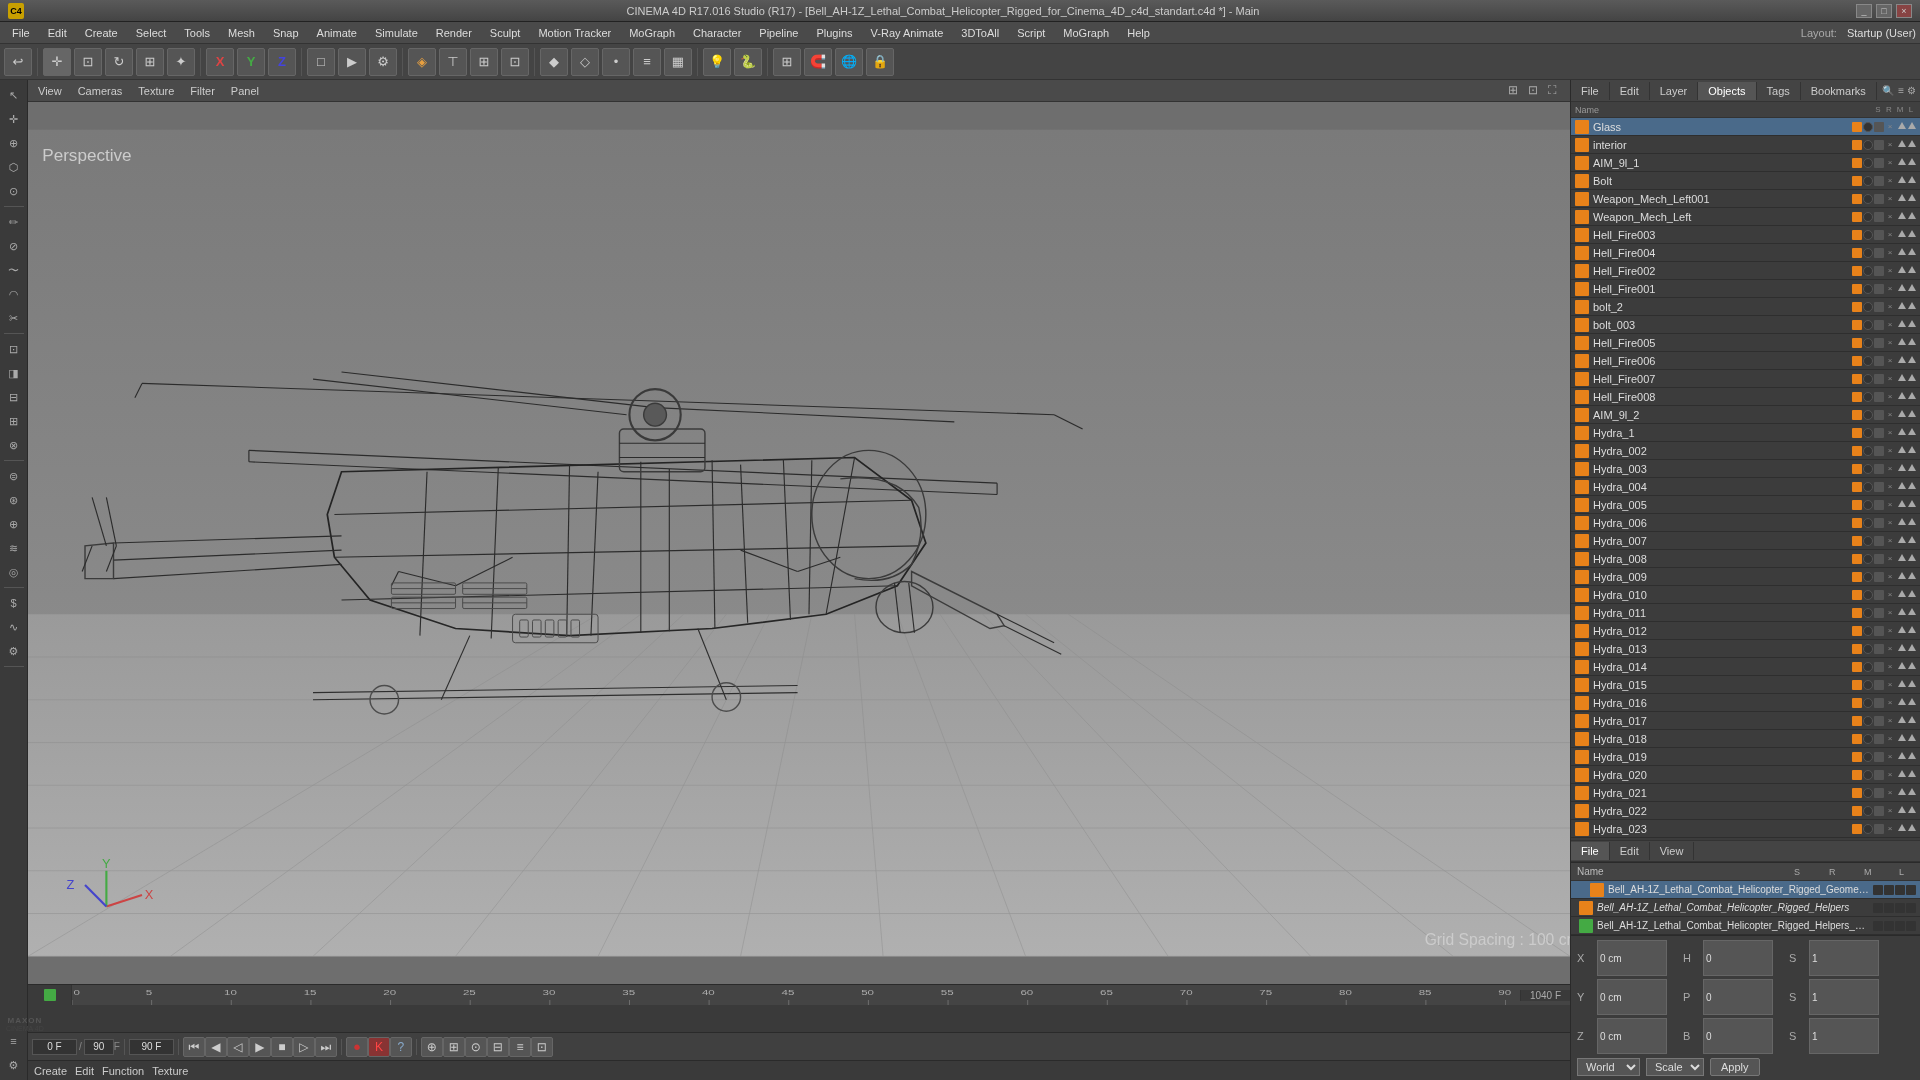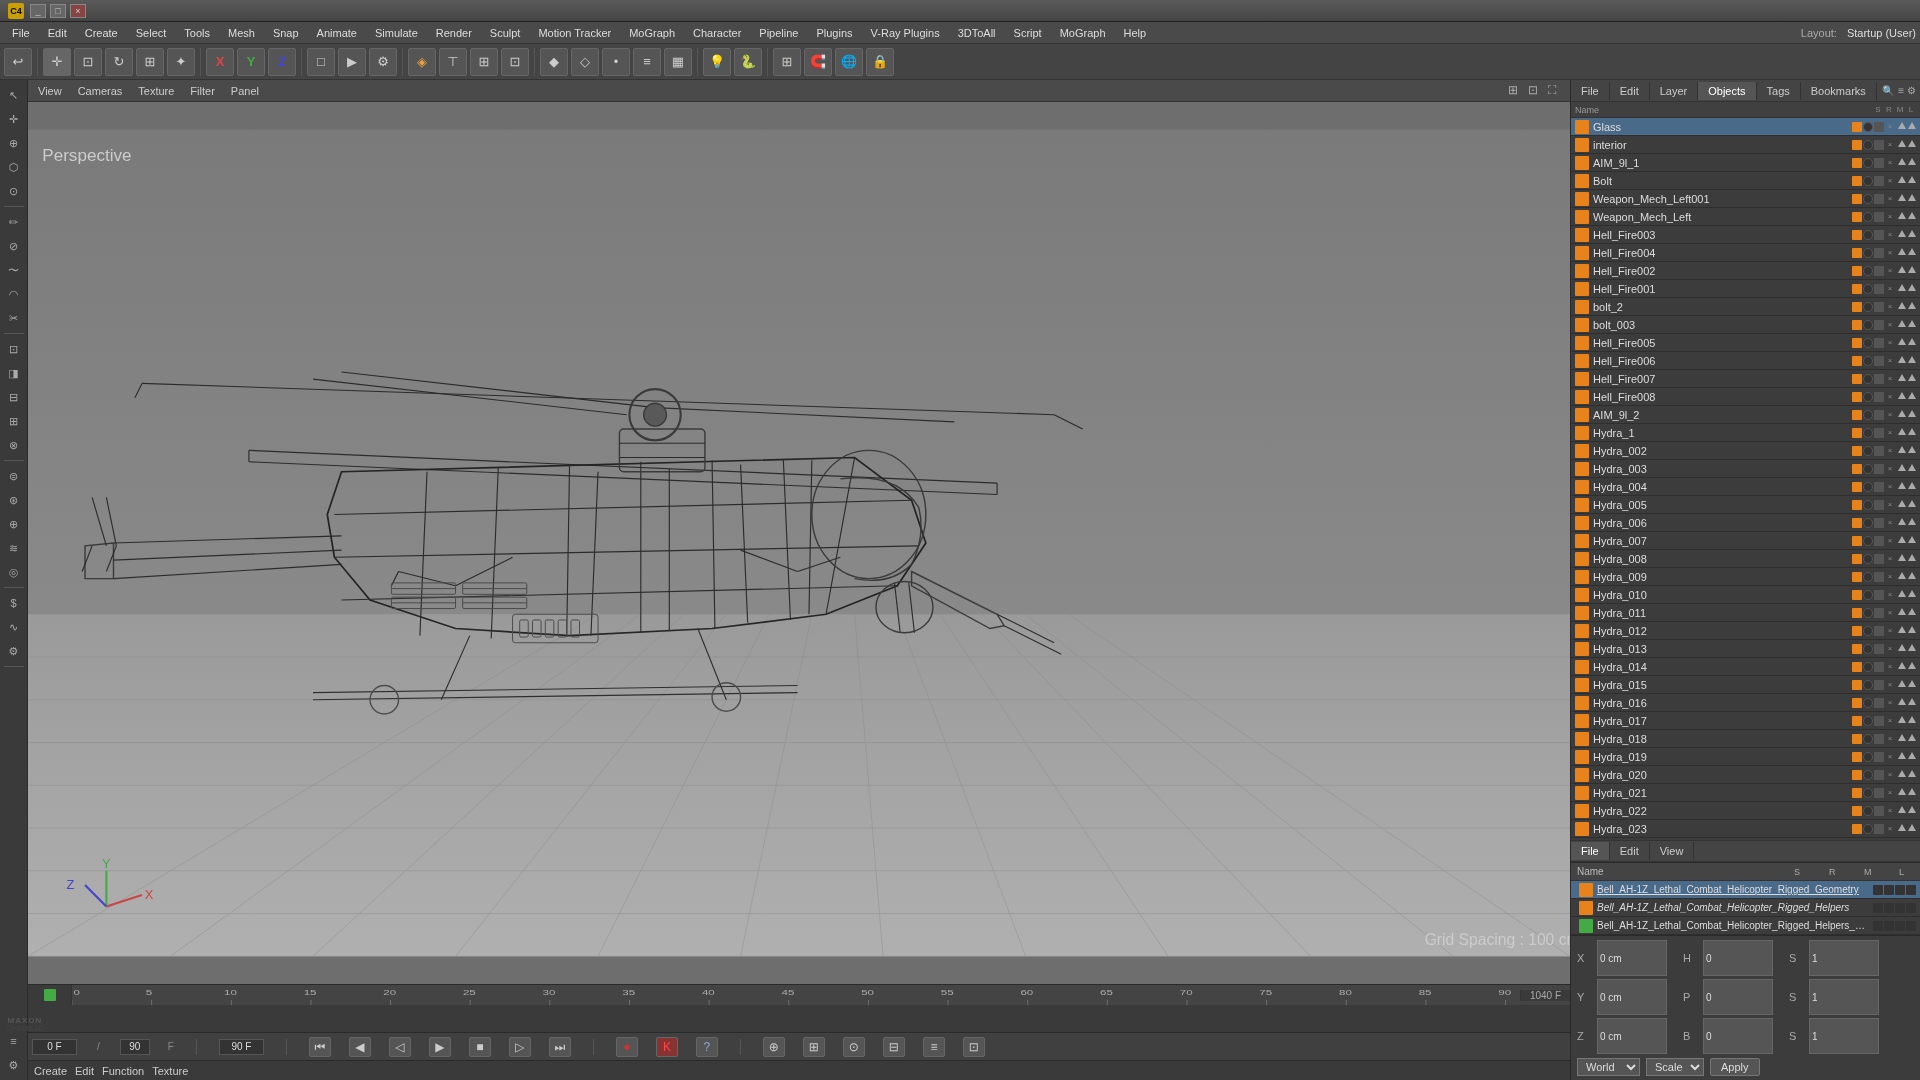--- a/index.html
+++ b/index.html
@@ -79,20 +79,21 @@
     #workspace { display: flex; flex: 1; overflow: hidden; }
     #viewport-and-bottom { display: flex; flex-direction: column; flex: 1; overflow: hidden; }
   </style>
 </head>
 <body>
 
 <div id="layout">
 
   <div id="titlebar">
     <span style="width:16px;height:16px;background:#c8a000;border-radius:2px;margin-right:6px;font-size:9px;color:#000;display:flex;align-items:center;justify-content:center;font-weight:bold;">C4</span>
+    <span class="title">CINEMA 4D R17.016 Studio (R17) - [Bell_AH-1Z_Lethal_Combat_Helicopter_Rigged_for_Cinema_4D_c4d_standart.c4d *] - Main</span>
     <div class="win-controls">
       <div class="win-btn">_</div>
       <div class="win-btn">□</div>
       <div class="win-btn" style="background:#884444;">×</div>
     </div>
   </div>
 
   <div id="menubar">
     <span class="menu-item">File</span>
     <span class="menu-item">Edit</span>
@@ -103,21 +104,21 @@
     <span class="menu-item">Snap</span>
     <span class="menu-item">Animate</span>
     <span class="menu-item">Simulate</span>
     <span class="menu-item">Render</span>
     <span class="menu-item">Sculpt</span>
     <span class="menu-item">Motion Tracker</span>
     <span class="menu-item">MoGraph</span>
     <span class="menu-item">Character</span>
     <span class="menu-item">Pipeline</span>
     <span class="menu-item">Plugins</span>
-    <span class="menu-item">V-Ray Plugins</span>
+    <span class="menu-item">V-Ray Animate</span>
     <span class="menu-item">3DToAll</span>
     <span class="menu-item">Script</span>
     <span class="menu-item">MoGraph</span>
     <span class="menu-item">Help</span>
     <span style="flex:1;"></span>
     <span style="font-size:11px;color:#aaa;margin-right:8px;">Layout:</span>
     <span style="font-size:11px;color:#ddd;">Startup (User)</span>
   </div>
 
   <div id="toolbar">
@@ -426,21 +427,21 @@
                 <text x="875" y="10">80</text>
                 <text x="930" y="10">85</text>
                 <text x="985" y="10">90</text>
               </g>
             </svg>
           </div>
           <div style="width:50px;background:#3a3a3a;border-left:1px solid #333;display:flex;align-items:center;justify-content:center;font-size:10px;color:#aaa;">1040 F</div>
         </div>
       </div>
 
-      <div id="transport" style="height:28px;background:#404040;display:flex;align-items:center;padding:0 4px;border-top:1px solid #2a2a2a;gap:18px;">
+      <div id="transport" style="height:28px;background:#404040;display:flex;align-items:center;padding:0 4px;border-top:1px solid #2a2a2a;gap:0;">
         <input class="frame-input" value="0 F" style="width: 45px;">
         <span style="font-size:10px;color:#888;margin:0 2px;">/</span>
         <input class="frame-input" value="90" style="width: 30px;">
         <span style="font-size:10px;color:#888;">F</span>
         <span style="width:1px;height:16px;background:#555;margin:0 4px;"></span>
         <input class="frame-input" value="90 F" style="width: 45px;">
         <span style="width:1px;height:16px;background:#555;margin:0 4px;"></span>
 
         <div class="transport-btn">⏮</div>
         <div class="transport-btn">◀</div>
@@ -1010,21 +1011,21 @@
       <div style="background:#3c3c3c;border-top:1px solid #2a2a2a;">
 
         <div style="height:18px;background:#444;display:flex;align-items:center;padding:0 6px;border-bottom:1px solid #333;font-size:10px;color:#bbb;gap:20px;">
           <span style="flex:1;">Name</span>
           <span style="width:15px;color:#aaa;font-size:9px;">S</span>
           <span style="width:15px;color:#aaa;font-size:9px;">R</span>
           <span style="width:15px;color:#aaa;font-size:9px;">M</span>
           <span style="width:15px;color:#aaa;font-size:9px;">L</span>
         </div>
 
-        <div class="obj-row" style="background:#4a6a8a;padding-left:8px;text-decoration:underline;">
+        <div class="obj-row" style="background:#4a6a8a;padding-left:19px;">
           <div class="obj-icon" style="background:#e8821a;"></div>
           <span class="obj-name" style="font-size:10px;">Bell_AH-1Z_Lethal_Combat_Helicopter_Rigged_Geometry</span>
           <div style="display:flex;gap:1px;margin-left:4px;">
             <div style="width:10px;height:10px;background:#333;border-radius:1px;"></div>
             <div style="width:10px;height:10px;background:#333;border-radius:1px;"></div>
             <div style="width:10px;height:10px;background:#333;border-radius:1px;"></div>
             <div style="width:10px;height:10px;background:#333;border-radius:1px;"></div>
           </div>
         </div>
         <div class="obj-row" style="padding-left:8px;">

